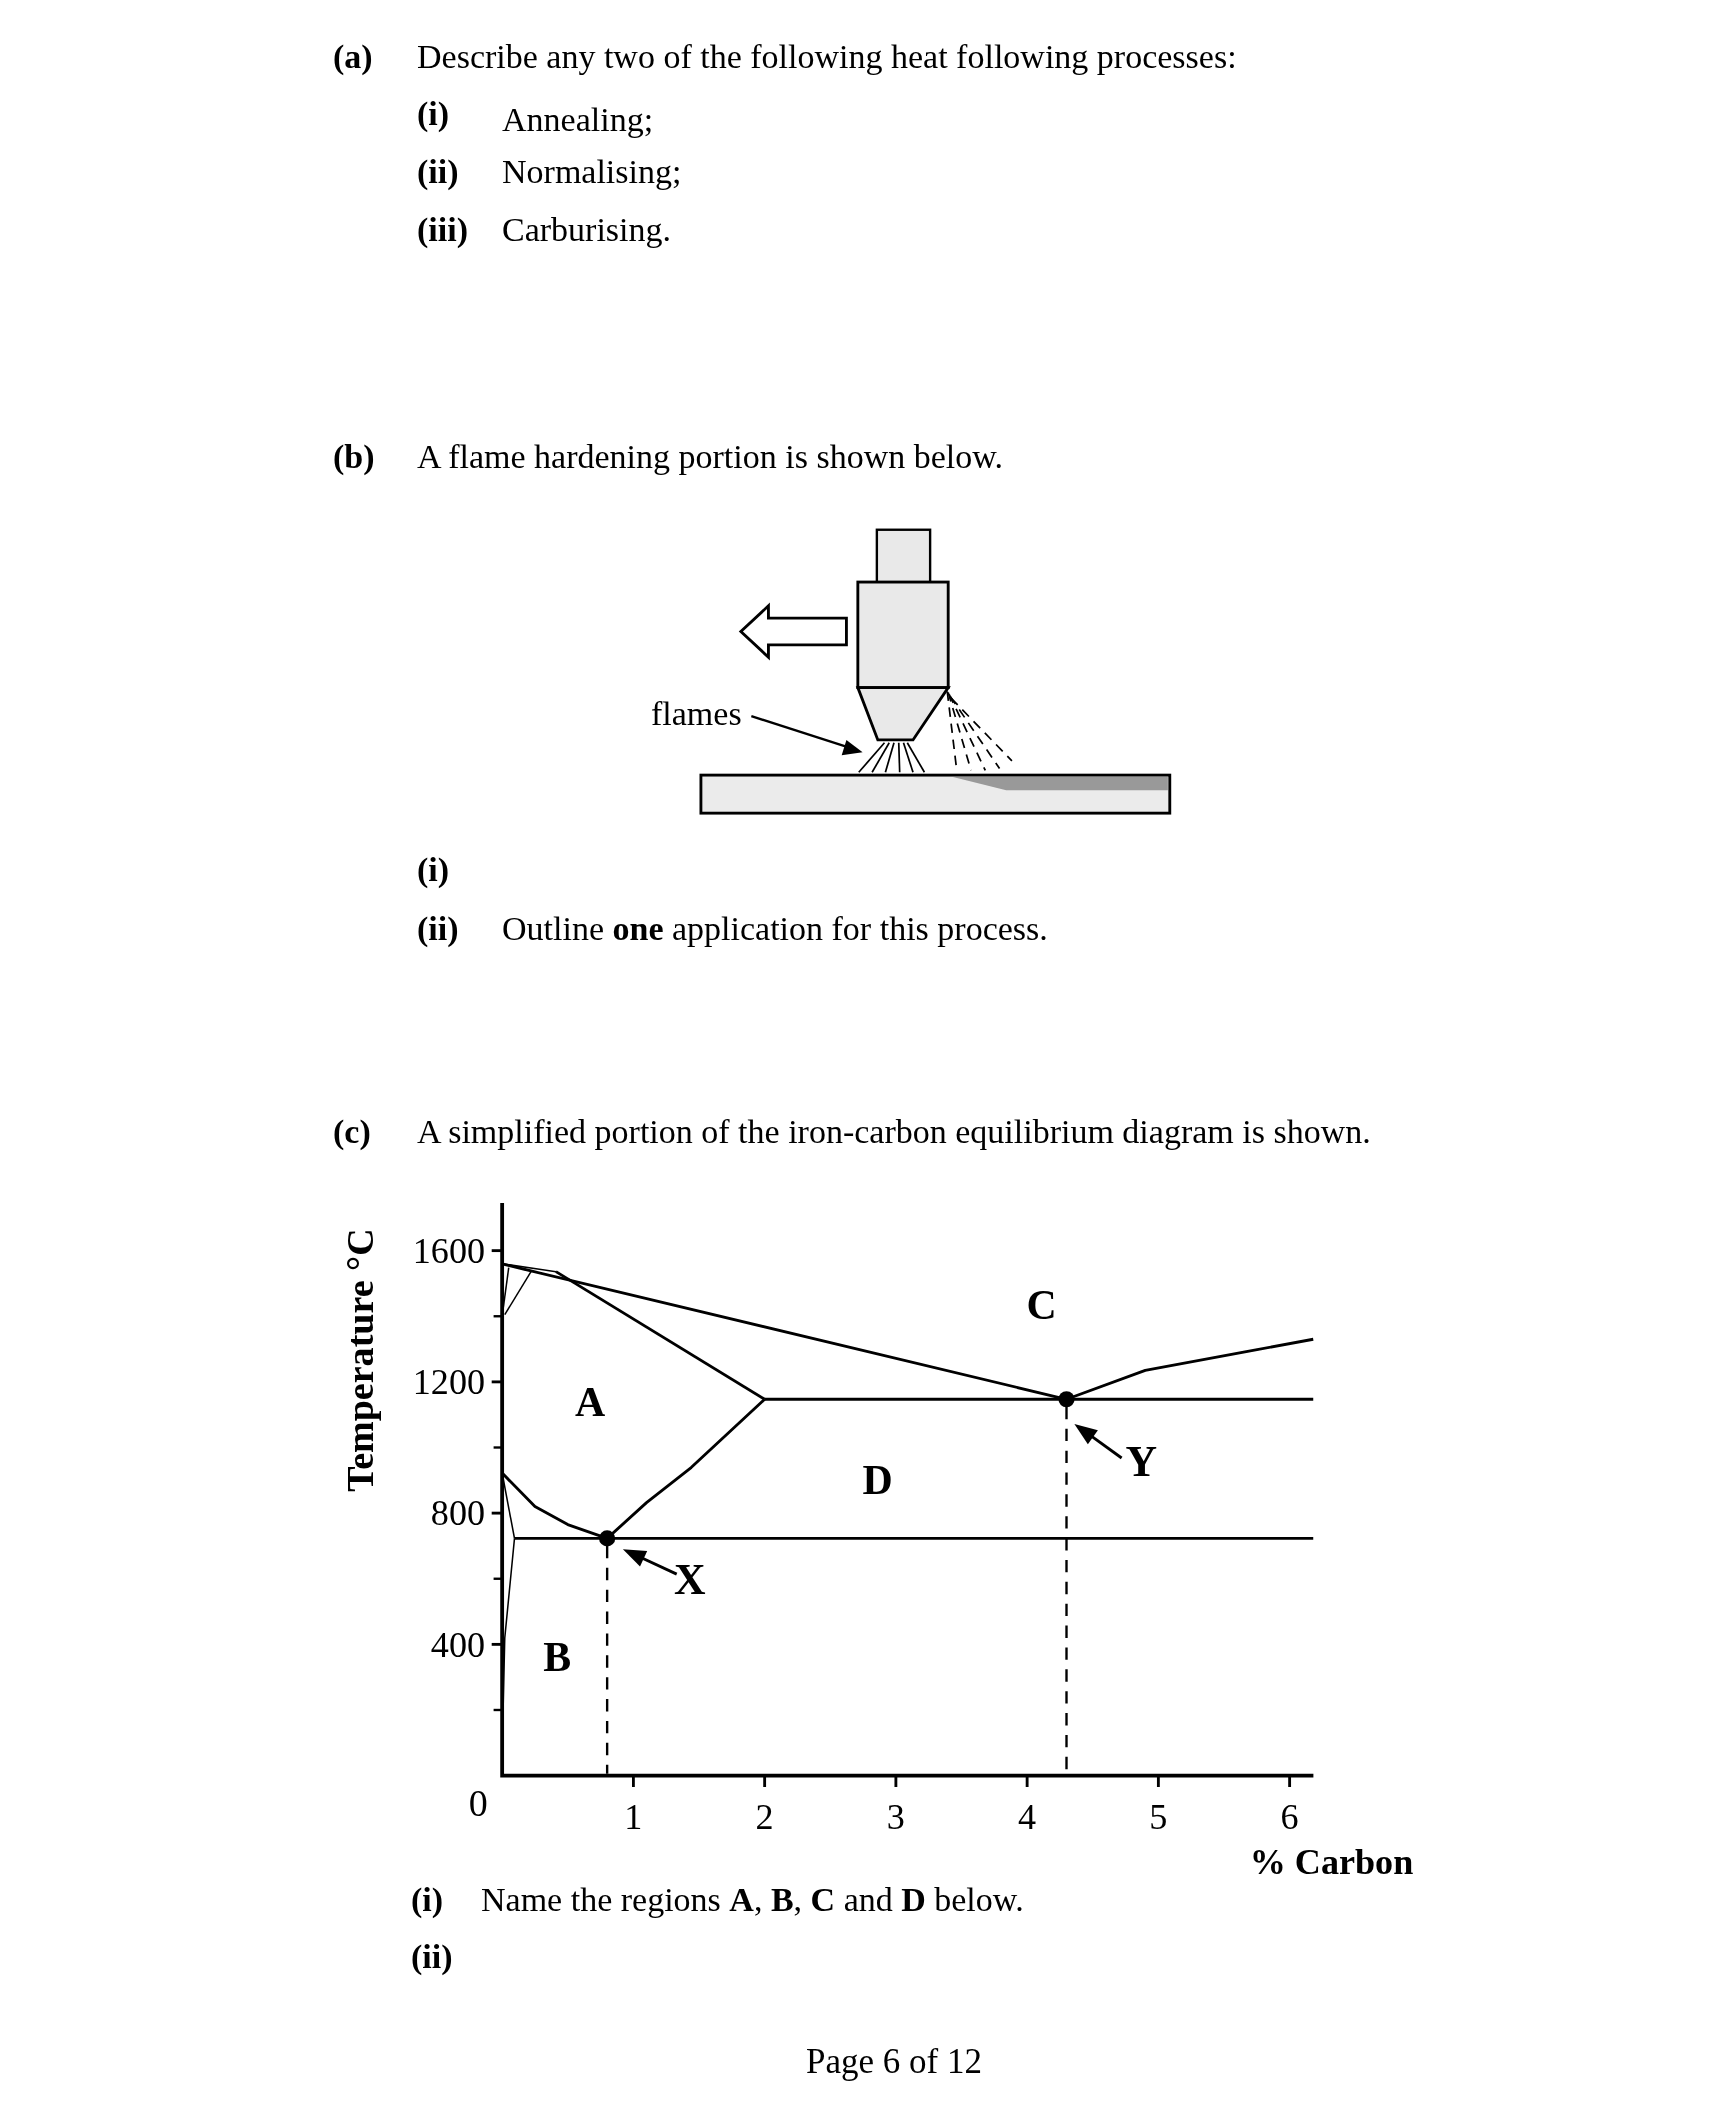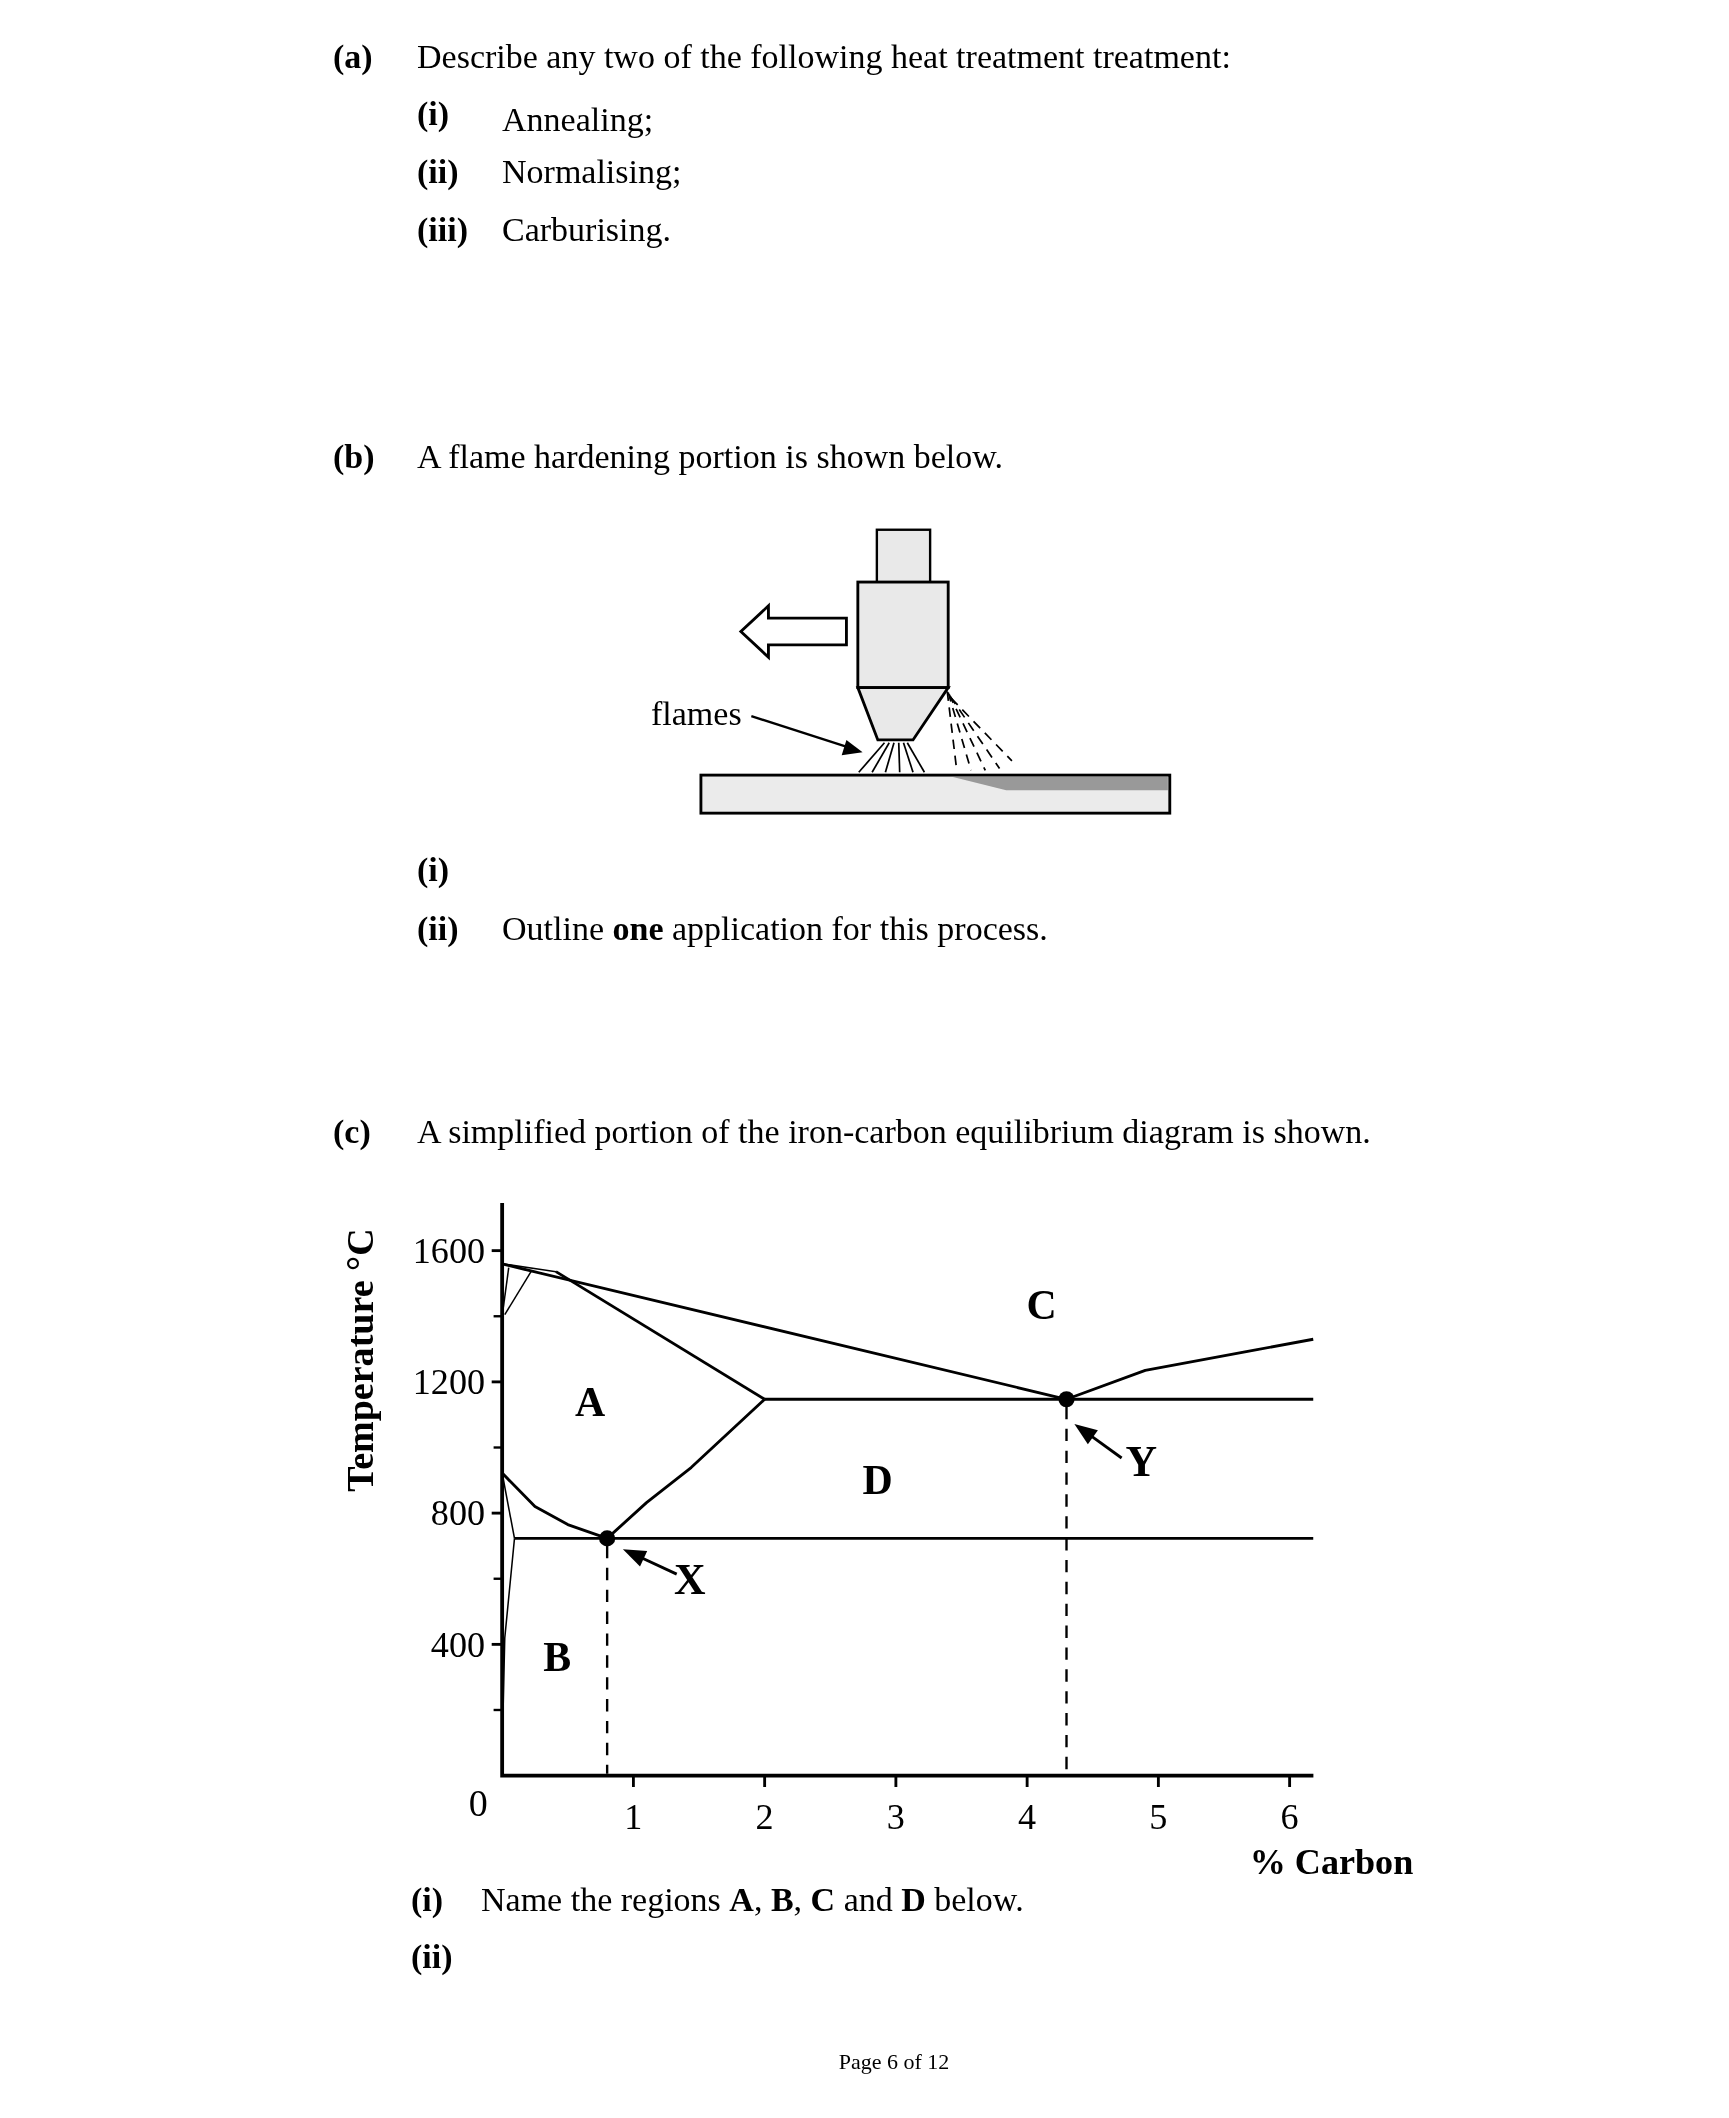--- a/index.html
+++ b/index.html
@@ -1,30 +1,30 @@
 <!DOCTYPE html>
 <html style="font-size:15px"><head>
 <meta charset="utf-8">
 <style>
   html,body{margin:0;padding:0;background:#fff;}
   .page{position:relative;width:1729px;height:2118px;background:#ffffff;overflow:hidden;
         font-family:"Liberation Serif", serif;color:#000;}
   .txt{position:absolute;font-size:34px;line-height:42px;white-space:nowrap;}
   .bold{font-weight:bold;}
   .italic{}
-  .footer{position:absolute;left:59px;width:1670px;text-align:center;font-size:22px;line-height:42px;}
+  .footer{position:absolute;left:59px;width:1670px;text-align:center;font-size:35px;line-height:42px;}
   svg{position:absolute;left:0;top:0;}
 </style>
 </head>
 <body>
 
 <div class="page">
 
   <span class="txt bold" style="left:333px;top:36px">(a)</span>
-  <span class="txt" style="left:417px;top:36px"><span>Describe </span><span style="font-weight: normal;">any two</span><span> of the following heat treatment treatment:</span></span>
+  <span class="txt" style="left:417px;top:36px"><span>Describe </span><span style="font-weight: normal;">any two</span><span> of the following heat following processes:</span></span>
   <span class="txt bold" style="left:417px;top:93px">(i)</span>
   <span class="txt" style="left:502px;top:99px"><span>Annealing;</span></span>
   <span class="txt bold" style="left:417px;top:151px">(ii)</span>
   <span class="txt" style="left:502px;top:151px"><span>Normalising;</span></span>
   <span class="txt bold" style="left:417px;top:209px">(iii)</span>
   <span class="txt" style="left:502px;top:209px"><span>Carburising.</span></span>
 
   <span class="txt bold" style="left:333px;top:436px">(b)</span>
   <span class="txt" style="left:417px;top:436px"><span>A flame hardening portion is shown below.</span></span>
 

